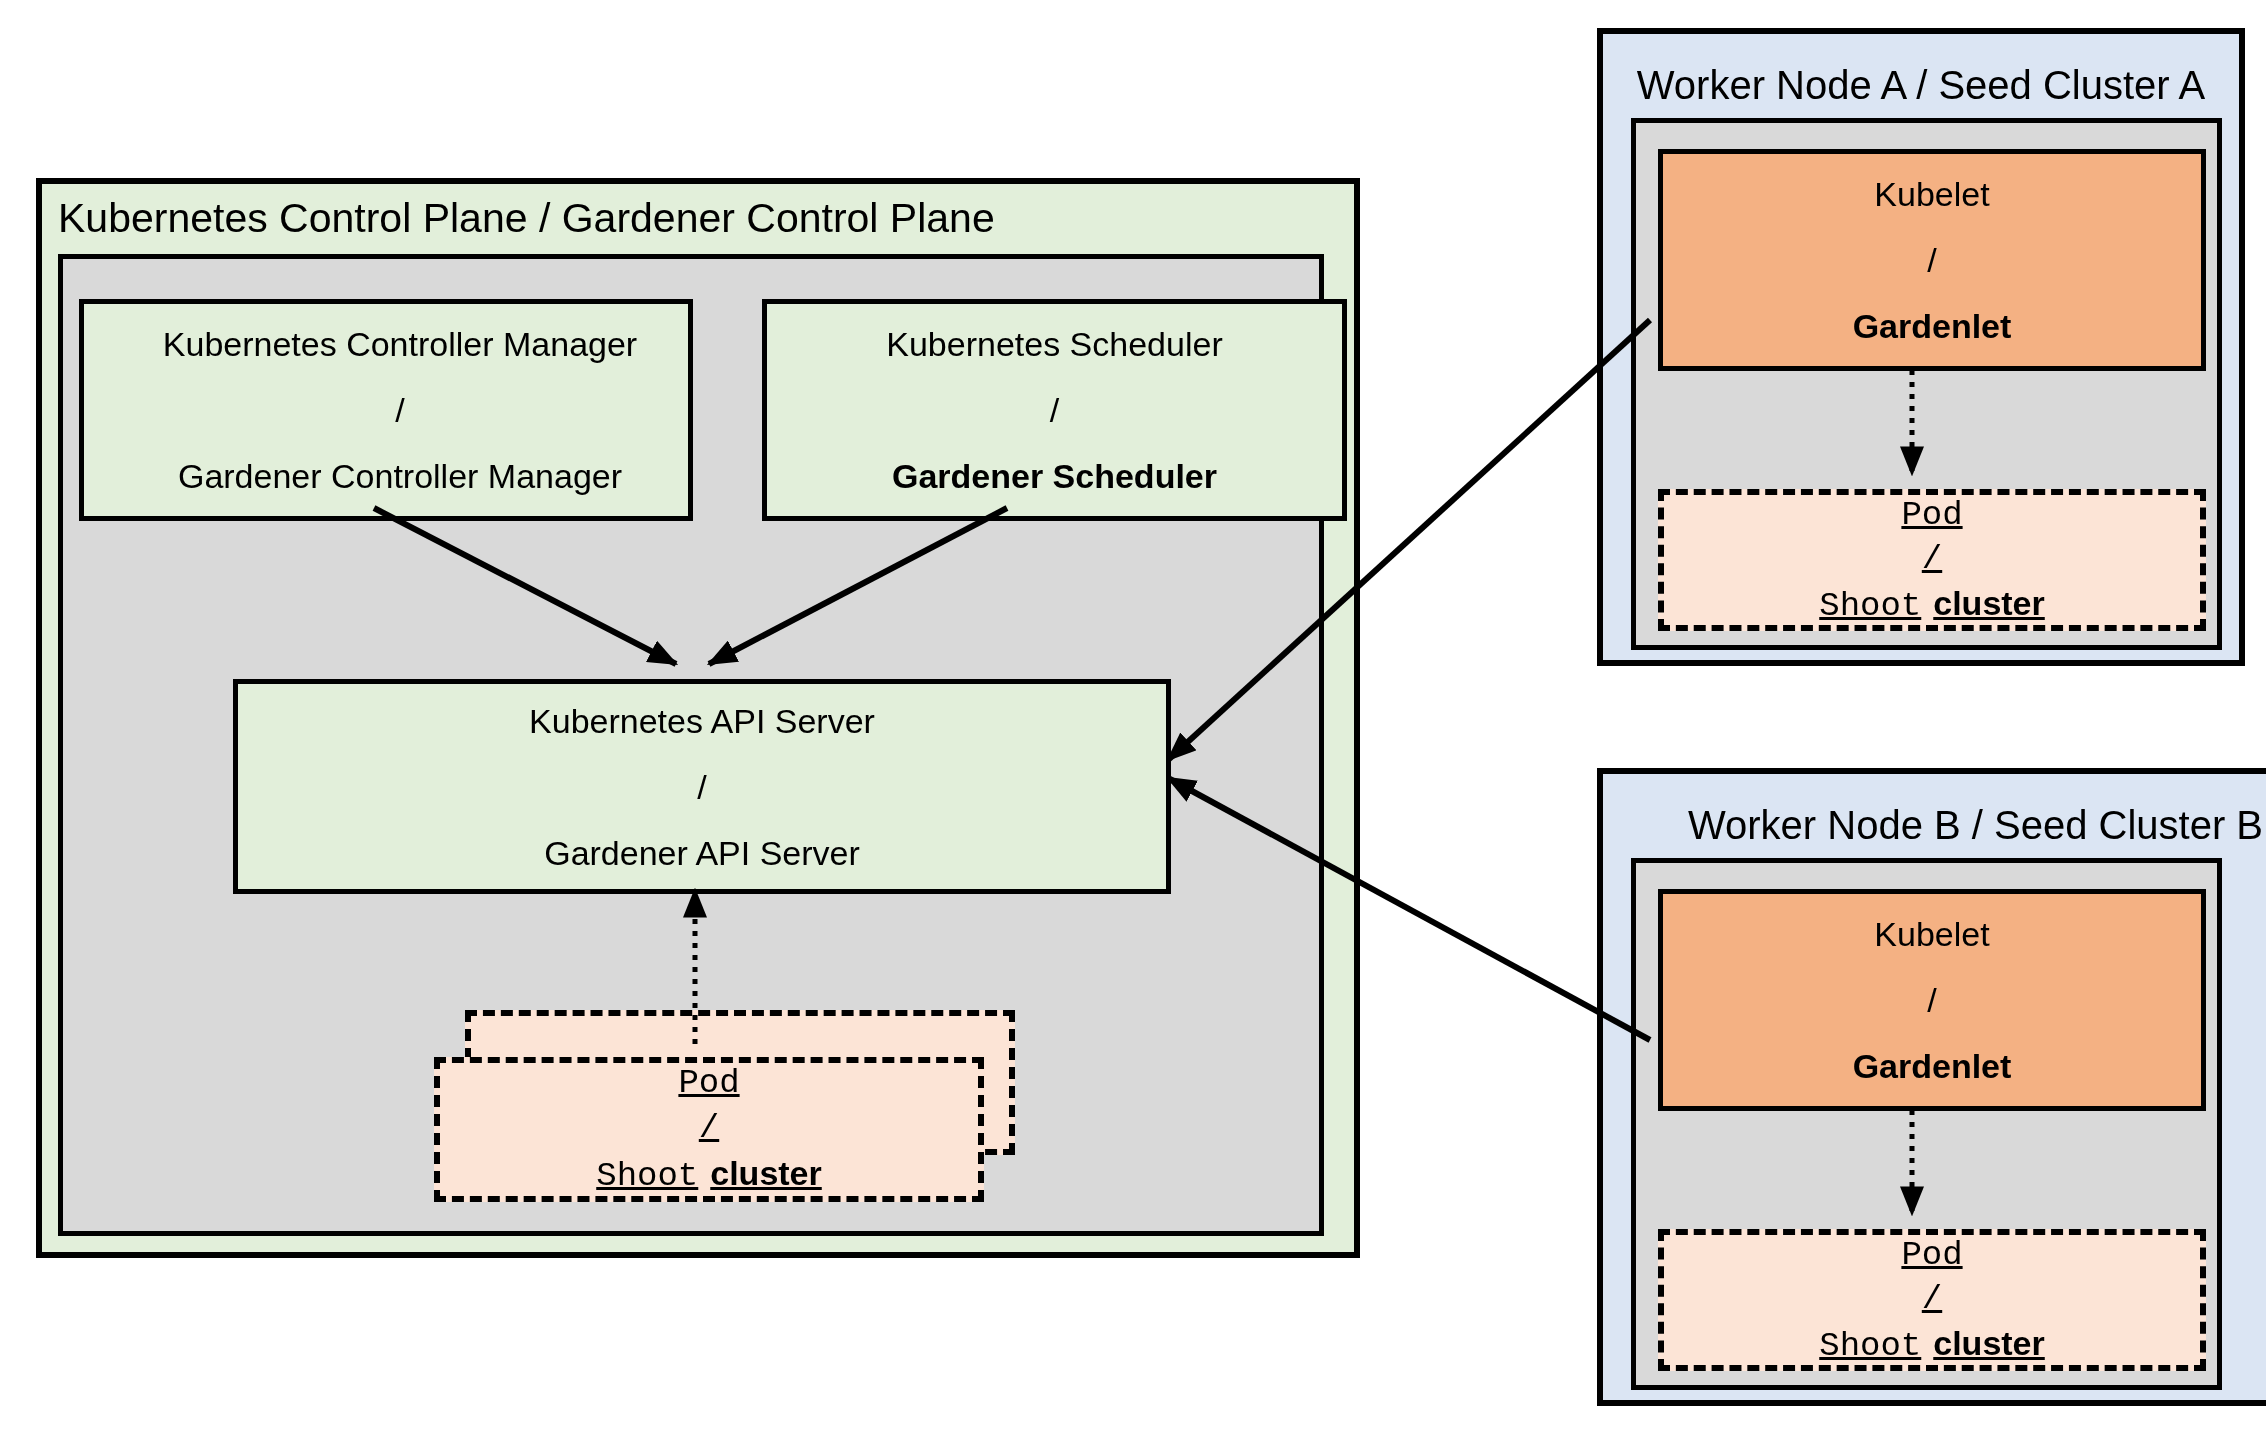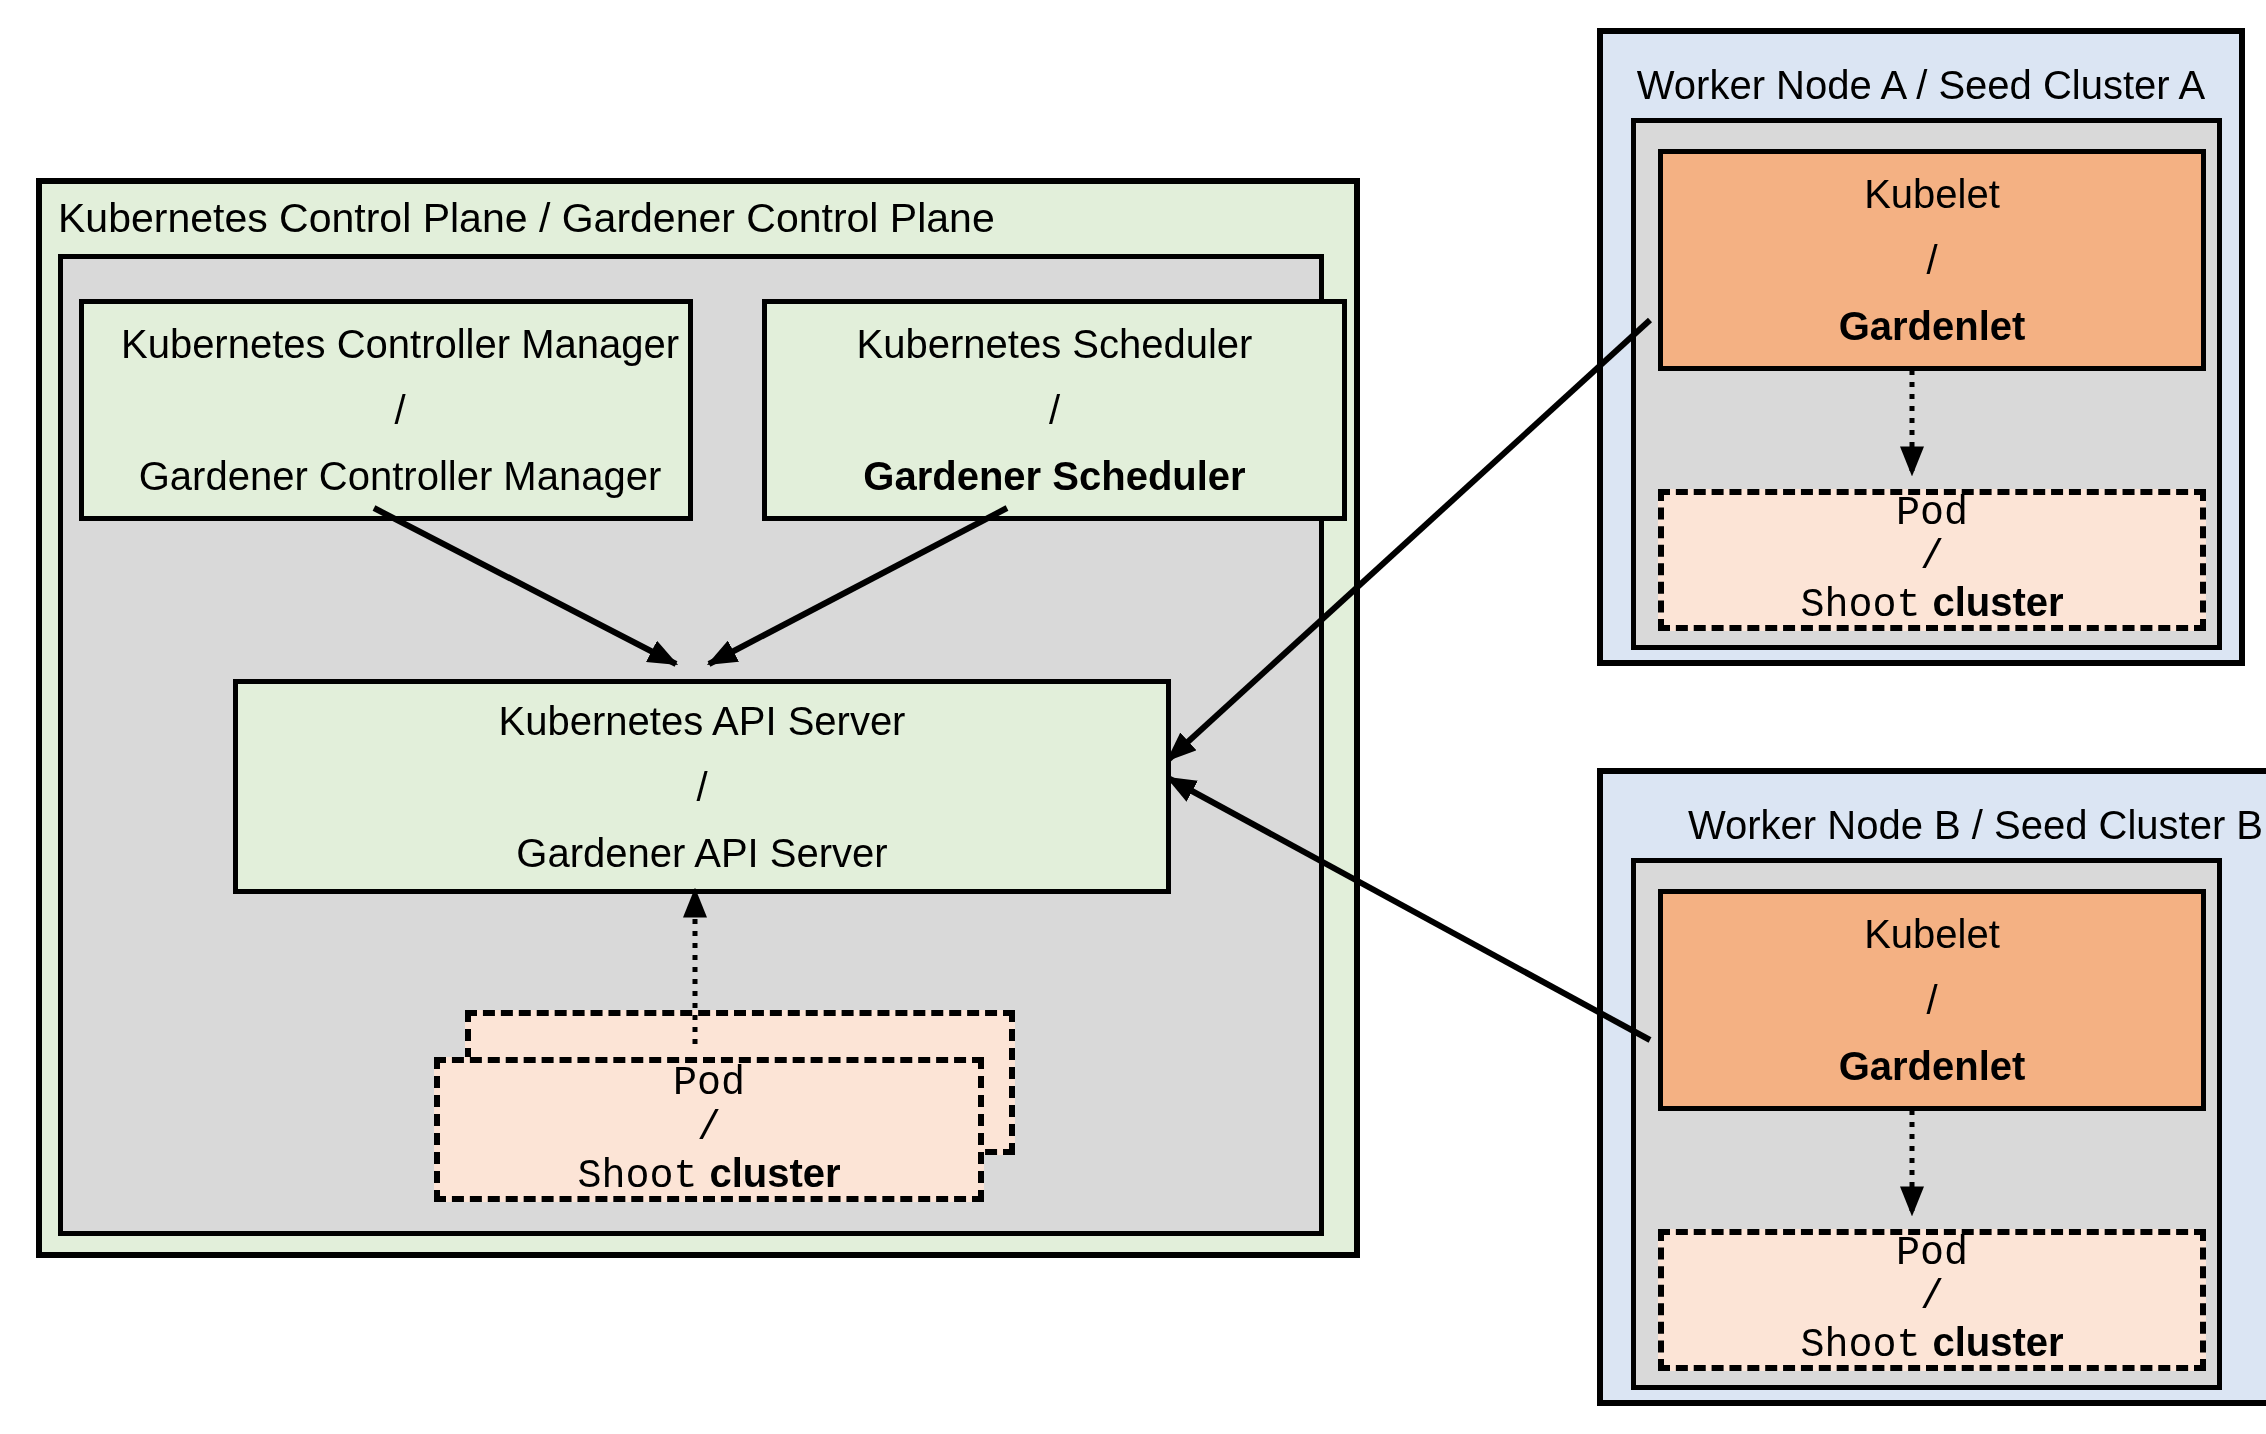--- a/index.html
+++ b/index.html
@@ -38,24 +38,24 @@
     position: absolute; left: 0; top: 24px; width: 100%;
     text-align: center; font-size: 40px; line-height: 54px; white-space: nowrap;
   }
 
   
   .node {
     display: flex; flex-direction: column;
     align-items: center; justify-content: center;
     text-align: center;
   }
-  .node .nline { font-size: 40px; line-height: 66px; white-space: nowrap; }
+  .node .nline { font-size: 34px; line-height: 66px; white-space: nowrap; }
   .green-node  { background: var(--green-bg);  border: 5px solid var(--line); }
   .orange-node { background: var(--orange-bg); border: 5px solid var(--line); }
-  .pod-node    { background: var(--peach-bg);  border: 6px dashed var(--line); }
+  .pod-node    { background: var(--peach-bg);  border: 6px dashed var(--line); text-decoration: underline; }
   .pod-node .nline { line-height: 44px; }
   .cp-pod .nline   { line-height: 45px; }
 
   .bold { font-weight: bold; }
   .semi { font-weight: 600; }
   .mono { font-family: "Liberation Mono", "DejaVu Sans Mono", monospace; }
   .sp   { margin-left: 12px; }
 
   
   .edges-layer { position: absolute; left: 0; top: 0; pointer-events: none; }

